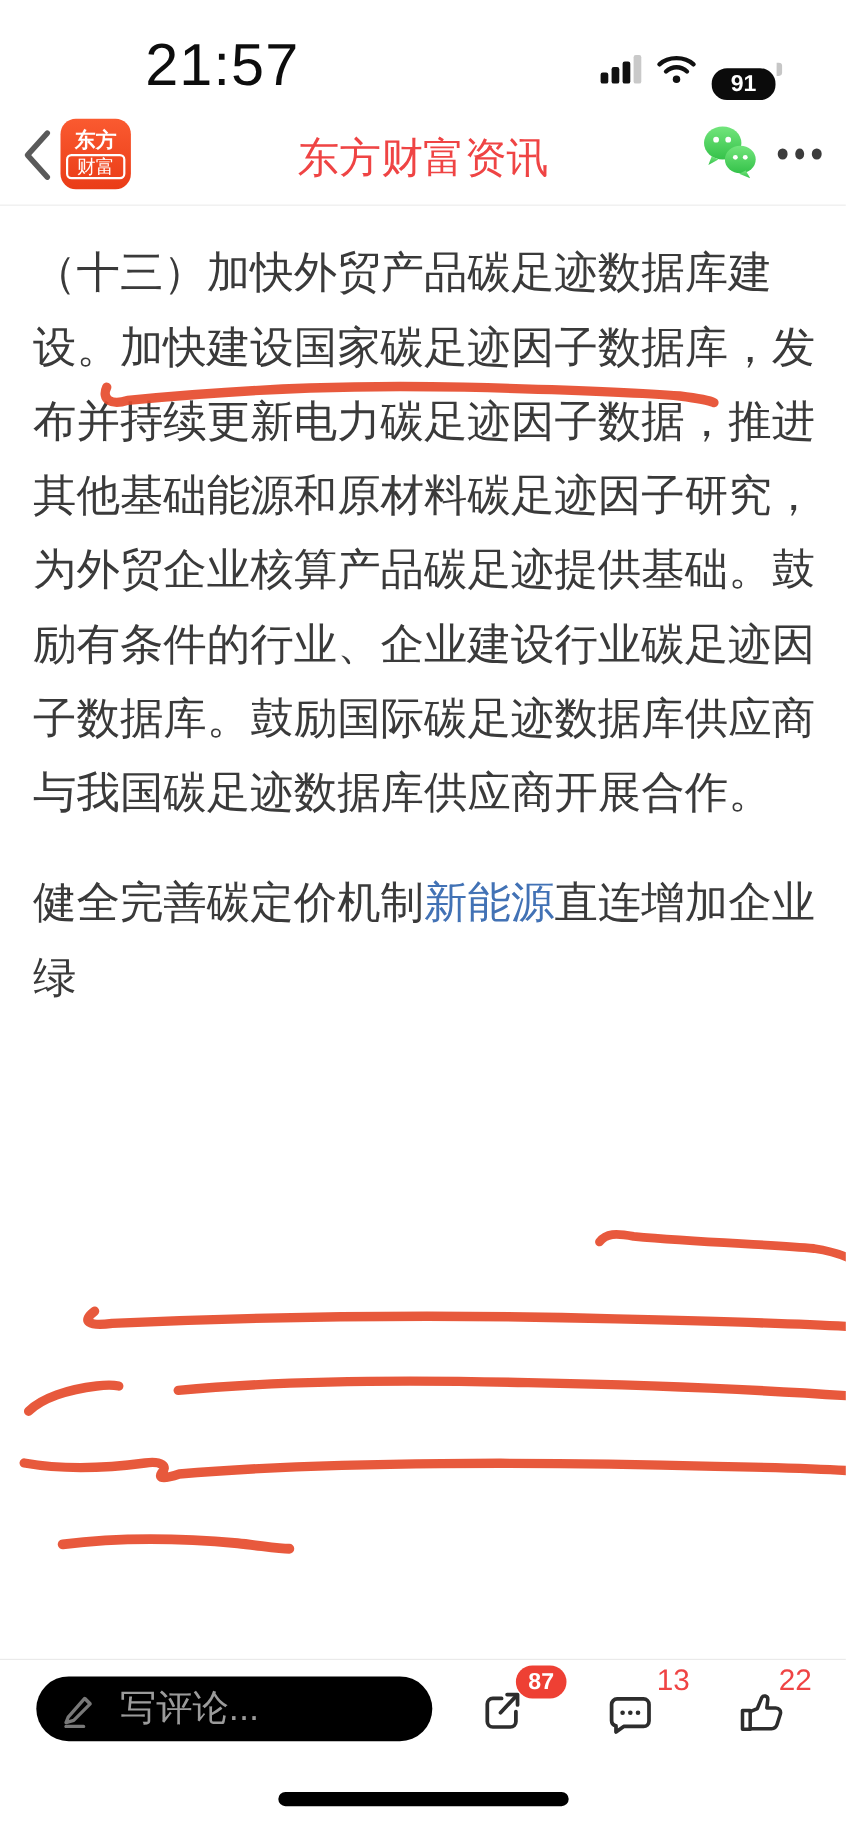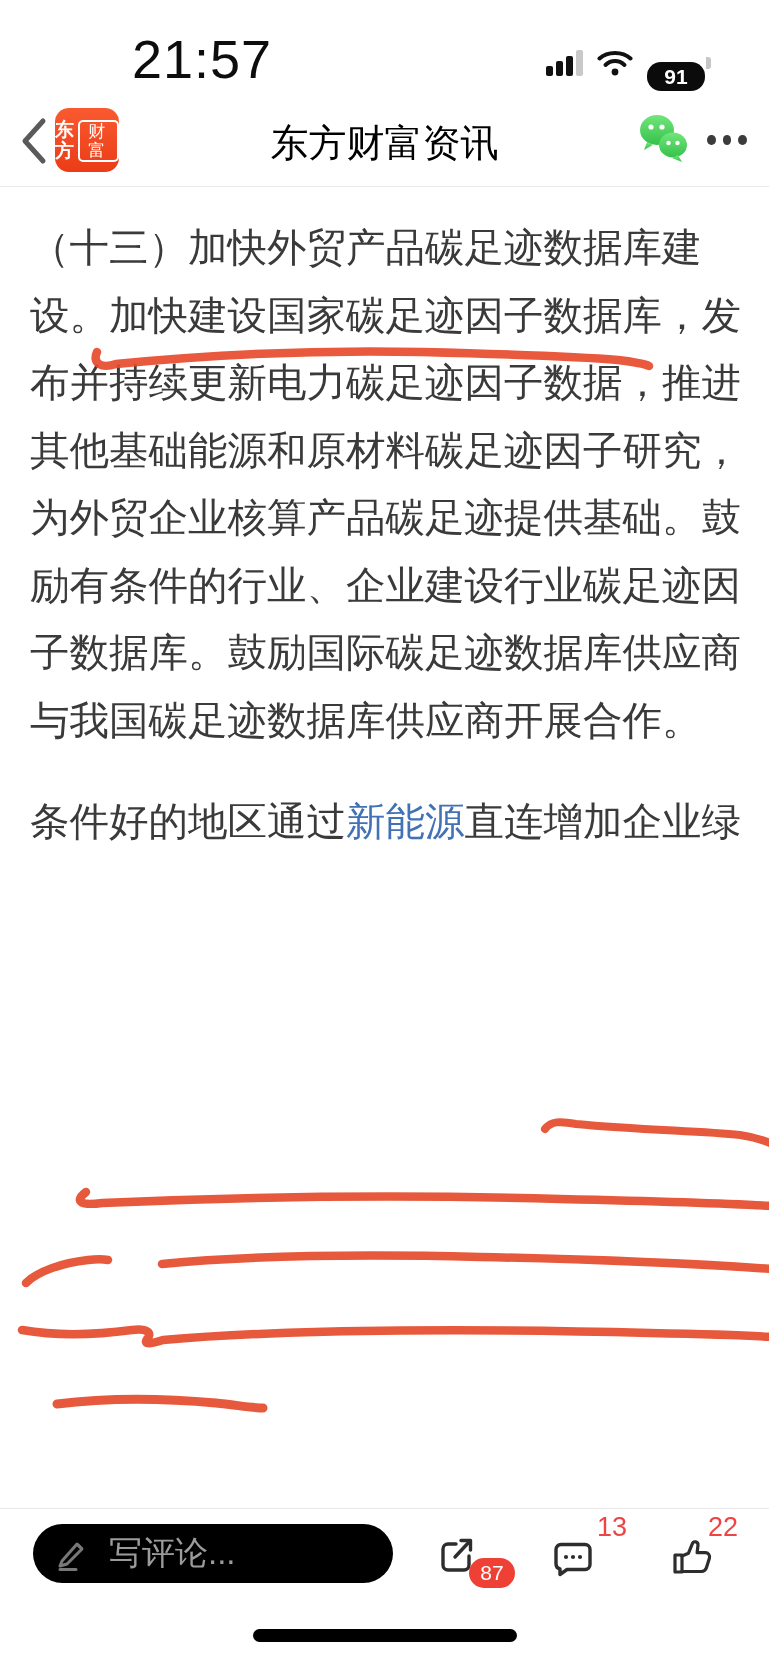--- a/index.html
+++ b/index.html
@@ -14,46 +14,46 @@
   .sig i.b1{height:10px}.sig i.b2{height:15px}.sig i.b3{height:20px}
   .sig i.b4{height:26px;background:#c9c9c9;}
   .battery{position:relative;display:flex;align-items:center;}
   .batt-body{width:58px;height:29px;background:#0b0b0b;border-radius:14px;display:flex;align-items:center;justify-content:center;margin-top:28px;}
   .batt-body span{color:#fff;font-size:21px;font-weight:700;}
   .batt-tip{width:5px;height:12px;background:#c6c6c6;border-radius:0 3px 3px 0;margin-left:1px;}
   
   .nav{position:absolute;top:96px;left:0;width:769px;height:90px;background:#fff;border-bottom:1px solid #ebebeb;}
   .back{position:absolute;left:14px;top:18px;width:40px;height:56px;background:none;border:none;padding:0;cursor:pointer;}
   .applogo{position:absolute;left:55px;top:12px;width:64px;height:64px;border-radius:14px;
-           background:linear-gradient(180deg,#fa5a30,#ea3c17);display:flex;flex-direction:row;
+           background:linear-gradient(180deg,#fa5a30,#ea3c17);display:flex;flex-direction:column;
            align-items:center;justify-content:center;cursor:pointer;}
   .applogo .l1{color:#fff;font-size:19px;font-weight:700;line-height:21px;}
   .applogo .l2{color:#fff;font-size:17px;font-weight:400;line-height:19px;border:2px solid #fff;border-radius:5px;padding:0 8px;margin-top:1px;}
-  .nav-title{position:absolute;left:0;right:0;top:22px;text-align:center;font-size:38px;color:#000000;font-weight:500;}
+  .nav-title{position:absolute;left:0;right:0;top:22px;text-align:center;font-size:38px;color:#ef4444;font-weight:500;}
   .wechat{position:absolute;right:74px;top:16px;width:60px;height:56px;cursor:pointer;}
   .more{position:absolute;right:16px;top:24px;width:52px;height:40px;display:flex;align-items:center;justify-content:center;gap:7px;cursor:pointer;background:none;border:none;}
   .more i{width:10px;height:10px;border-radius:50%;background:#3c3c3c;display:block;}
   
   .article{position:absolute;top:187px;left:30px;width:711px;color:#3a3a3a;}
   .para{font-size:39.5px;line-height:67.5px;white-space:pre-line;letter-spacing:0;}
   .p13{margin-top:30px;font-family:Liberation Mono, monospace;}
   .p14{margin-top:31px;}
   .linkline{font-size:39.5px;line-height:67.5px;}
   .linkline .lnk{color:#4272b5;cursor:pointer;}
   
   .strokes{position:absolute;top:0;left:0;width:769px;height:1665px;pointer-events:none;}
   
   .bottom-bar{position:absolute;left:0;top:1508px;width:769px;height:157px;background:#fff;border-top:1px solid #e8e8e8;}
   .cpill{position:absolute;left:33px;top:15px;width:360px;height:59px;border-radius:30px;background:#000000;
          display:flex;align-items:center;cursor:text;}
   .cpill .ph{color:#9b9b9b;font-size:33px;margin-left:22px;}
   .pencil{margin-left:22px;width:32px;height:34px;}
   .actbtn{position:absolute;background:none;border:none;padding:0;cursor:pointer;}
   .badge{position:absolute;left:469px;top:5px;min-width:46px;height:30px;border-radius:16px;background:#ee4034;
-         color:#fff;font-size:21px;font-weight:400;display:flex;align-items:center;justify-content:center;padding:0 4px;box-sizing:border-box;margin-top:44px;}
+         color:#fff;font-size:21px;font-weight:700;display:flex;align-items:center;justify-content:center;padding:0 4px;box-sizing:border-box;}
   .cnt{position:absolute;top:3px;font-size:27px;color:#ef4444;}
   .cnt.c13{left:597px;}
   .cnt.c28{left:708px;}
   .home-indicator{position:absolute;left:253px;top:1629px;width:264px;height:13px;border-radius:7px;background:#000;cursor:grab;}
 </style>
 </head>
 <body>
 
 <div class="status-bar">
   <div class="time">21:57</div>
@@ -117,21 +117,21 @@
 <div class="article">
   <div class="para p13">（十三）加快外贸产品碳足迹数据库建
 设。加快建设国家碳足迹因子数据库，发
 布并持续更新电力碳足迹因子数据，推进
 其他基础能源和原材料碳足迹因子研究，
 为外贸企业核算产品碳足迹提供基础。鼓
 励有条件的行业、企业建设行业碳足迹因
 子数据库。鼓励国际碳足迹数据库供应商
 与我国碳足迹数据库供应商开展合作。</div>
   <div class="p14">
-    <div class="linkline"><span>条件好的地区通过</span><span class="lnk">新能源</span><span>直连增加企业绿</span></div>
+    <div class="linkline"><span>健全完善碳定价机制</span><span class="lnk">新能源</span><span>直连增加企业绿</span></div>
   </div>
 </div>
 
 <svg class="strokes" viewBox="0 0 769 1665">
   <g fill="none" stroke="#e64b2c" stroke-linecap="round" stroke-linejoin="round" opacity="0.92">
     <path stroke-width="8.5" d="M97 352 C92 363 101 369 116 364 C240 352 332 350 422 352 C502 354 572 356 618 360 C634 362 645 364 649 366"></path>
     <path stroke-width="8" d="M545 1129 C551 1121 560 1121 576 1124 C640 1130 700 1131 740 1135 C753 1137 763 1140 770 1143"></path>
     <path stroke-width="8.5" d="M86 1192 C74 1201 80 1206 102 1203 C260 1196 420 1195 560 1199 C645 1201 722 1203 772 1206"></path>
     <path stroke-width="8.5" d="M26 1283 C38 1271 62 1263 88 1260 C96 1259 103 1259 108 1260"></path>
     <path stroke-width="8.5" d="M162 1264 C245 1256 360 1254 480 1257 C580 1259 685 1263 772 1269"></path>

